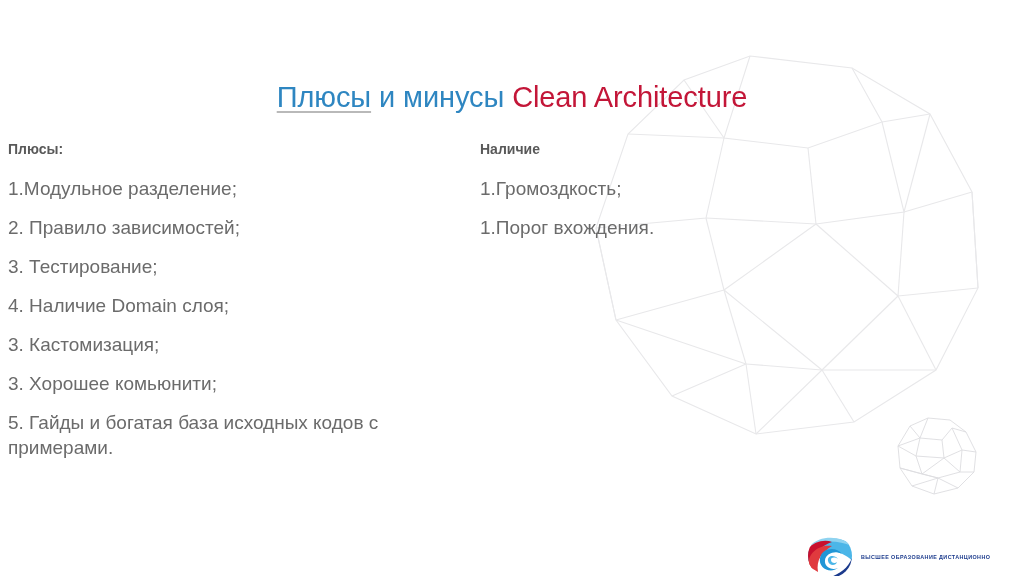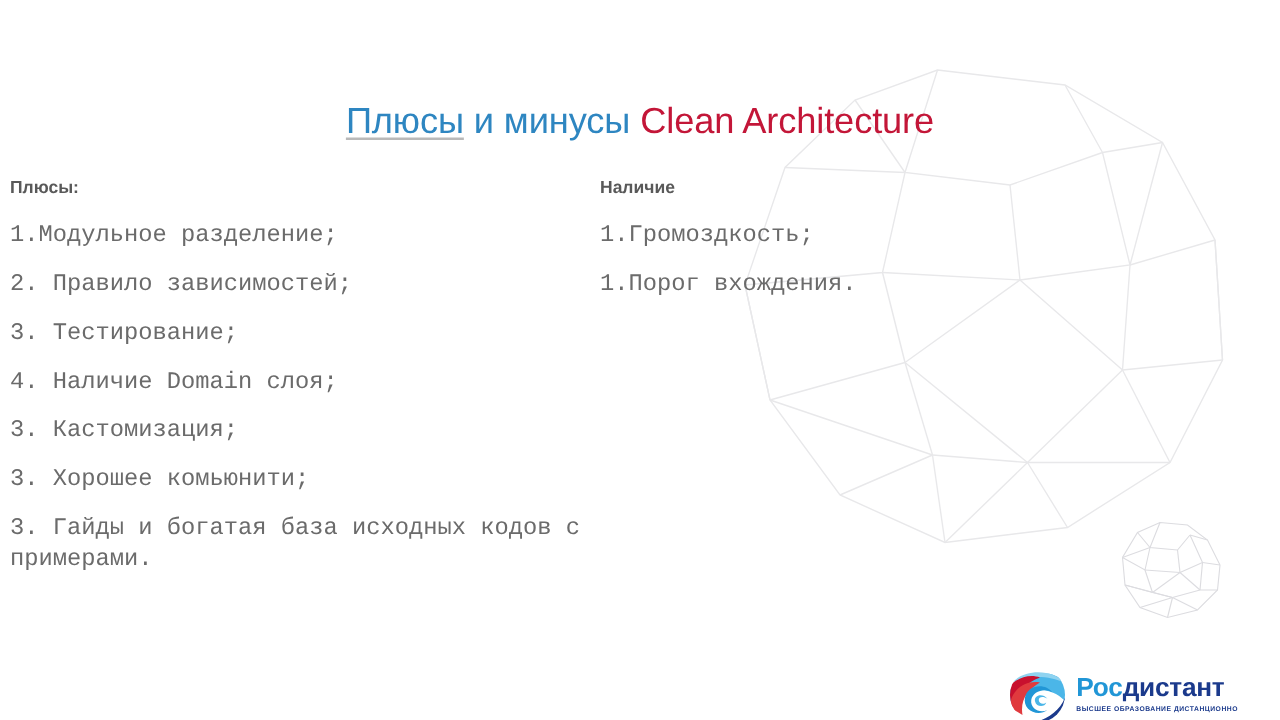--- a/index.html
+++ b/index.html
@@ -89,21 +89,20 @@
     font-weight: bold;
     color: #595959;
     line-height: 26px;
     margin: 0 0 14px 0;
   }
 
   .item-list {
     list-style: none;
     margin: 0;
     padding: 0;
-    font-family: Liberation Mono, monospace;
   }
   .item-list li {
     font-size: 19px;
     line-height: 25px;
     color: #6B6B6B;
     margin: 0 0 14px 0;
   }
   #column-cons .item-list li {
     margin-bottom: 14px;
   }
@@ -223,21 +222,21 @@
 
   <div id="column-pros" class="column">
     <div class="col-heading">Плюсы:</div>
     <ul class="item-list">
       <li>1.Модульное разделение;</li>
       <li>2. Правило зависимостей;</li>
       <li>3. Тестирование;</li>
       <li>4. Наличие Domain слоя;</li>
       <li>3. Кастомизация;</li>
       <li>3. Хорошее комьюнити;</li>
-      <li>3. Гайды и богатая база исходных кодов с примерами.</li>
+      <li>5. Гайды и богатая база исходных кодов с примерами.</li>
     </ul>
   </div>
 
   <div id="column-cons" class="column">
     <div class="col-heading">Наличие</div>
     <ul class="item-list">
       <li>1.Громоздкость;</li>
       <li>1.Порог вхождения.</li>
     </ul>
   </div>
@@ -258,18 +257,17 @@
         <path d="M-2 26 C 0 12, 16 6, 26 10 C 14 14, 6 24, 8 36 C 4 34, 0 30, -2 26 Z" fill="#C8102E"></path>
         <path d="M2 34 C 2 20, 14 12, 26 14 C 16 20, 10 28, 12 40 Z" fill="#E03A3E"></path>
 
         <path d="M46 26 C 46 40, 34 48, 22 46 C 34 42, 42 36, 46 26 Z" fill="#1B3A8C"></path>
 
         <path d="M36 22 C 30 14, 16 16, 14 26 C 12 36, 24 42, 32 36 C 26 39, 18 35, 19 28 C 20 21, 30 18, 36 22 Z" fill="#2196D6"></path>
         <path d="M32 27 C 28 22, 21 24, 22 29 C 23 34, 30 34, 31 30 C 29 32, 25 31, 25 28 C 25 25, 29 25, 32 27 Z" fill="#4BB6E8"></path>
       </g>
     </svg>
     <div id="logo-text-block">
-      <div id="logo-wordmark"><span class="logo-word-a">Рос</span><span class="logo-word-b">дистант</span></div>
       <div id="logo-tagline">ВЫСШЕЕ ОБРАЗОВАНИЕ ДИСТАНЦИОННО</div>
     </div>
   </div>
 
 </div>
 
 </body></html>

